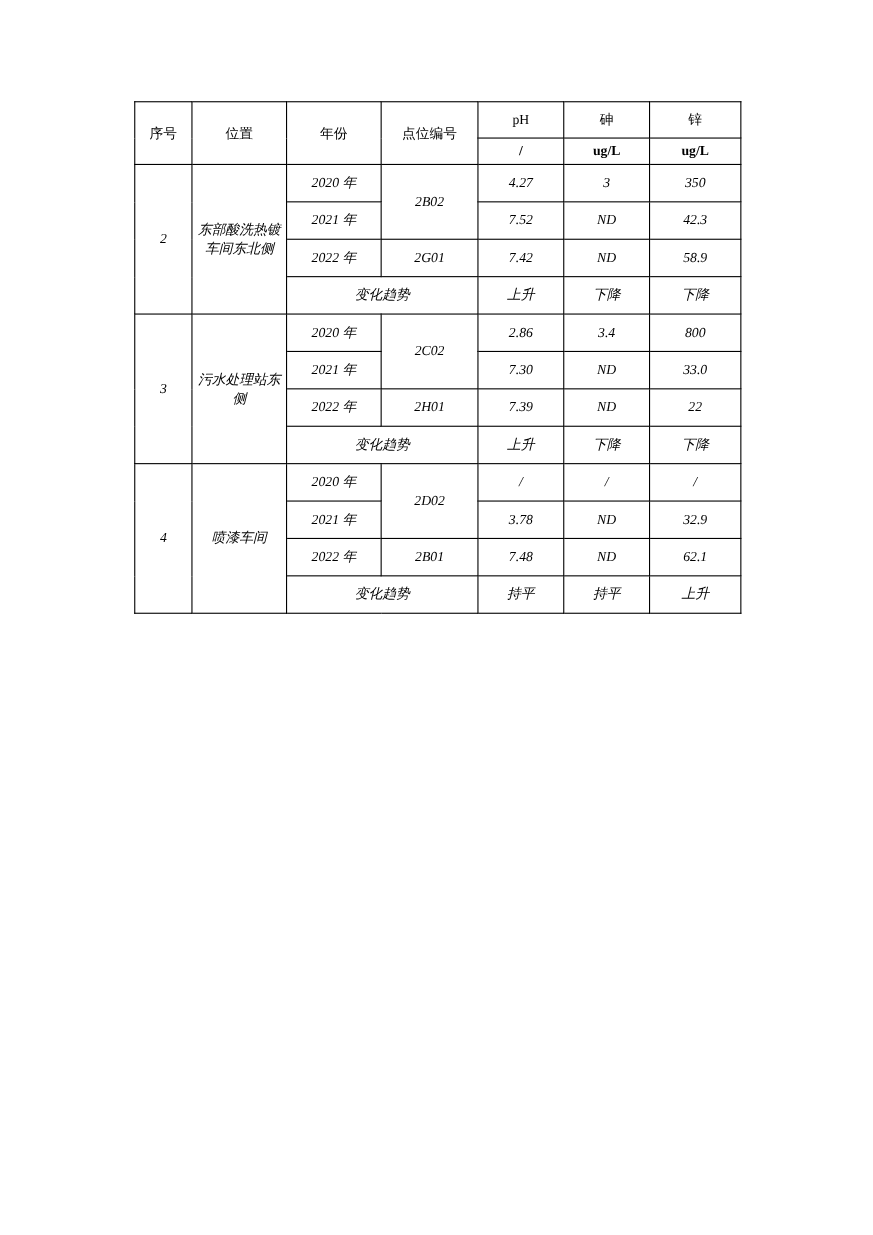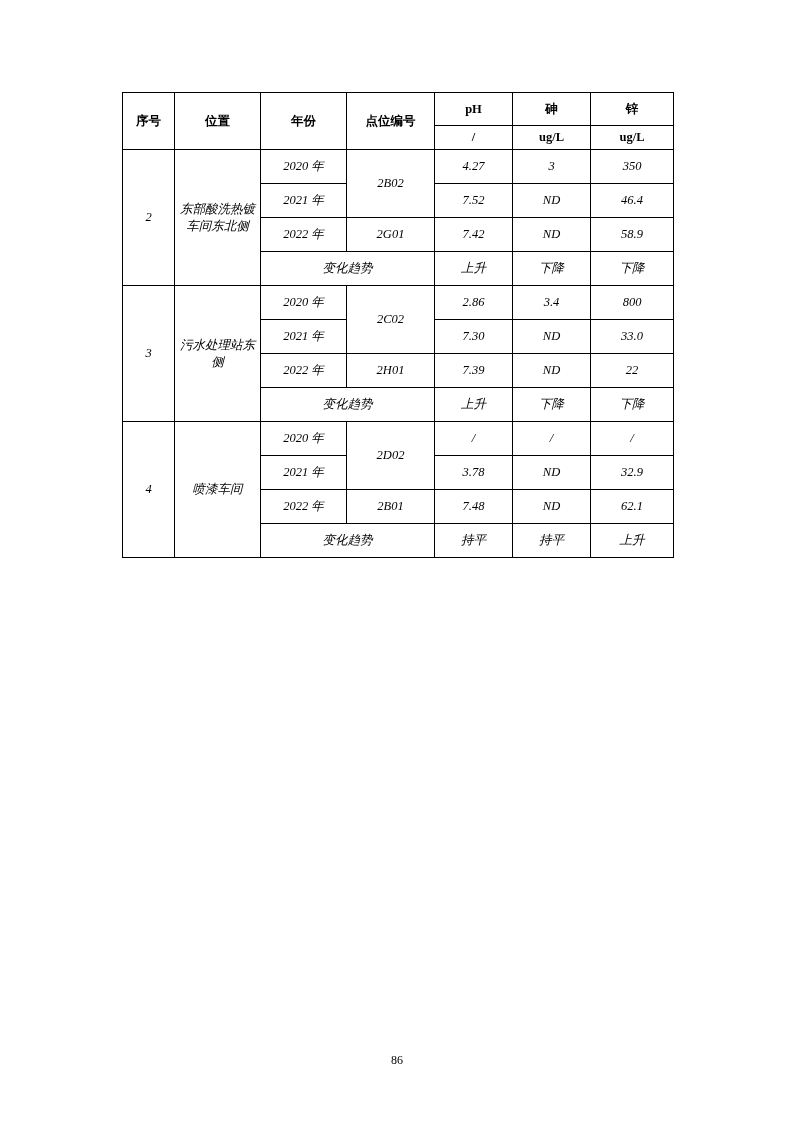--- a/index.html
+++ b/index.html
@@ -31,21 +31,21 @@
     border: 1px solid #000000;
     text-align: center;
     vertical-align: middle;
     font-size: 12.5px;
     color: #000000;
     padding: 2px 2px;
     line-height: 1.35;
     font-family: "Liberation Serif", serif;
   }
   .hdr-main td {
-    font-weight: bold;
+    font-weight: normal;
     height: 28px;
   }
   .hdr-unit td {
     font-weight: bold;
     height: 19px;
     font-size: 11.5px;
   }
   .row-normal td {
     height: 29px;
     font-style: italic;
@@ -118,21 +118,21 @@
           <td>2020 年</td>
           <td rowspan="2">2B02</td>
           <td class="num-cell">4.27</td>
           <td class="num-cell">3</td>
           <td class="num-cell">350</td>
         </tr>
         <tr class="row-normal">
           <td>2021 年</td>
           <td class="num-cell">7.52</td>
           <td class="num-cell">ND</td>
-          <td class="num-cell">46.4</td>
+          <td class="num-cell">42.3</td>
         </tr>
         <tr class="row-normal">
           <td>2022 年</td>
           <td>2G01</td>
           <td class="num-cell">7.42</td>
           <td class="num-cell">ND</td>
           <td class="num-cell">58.9</td>
         </tr>
         <tr class="row-normal">
           <td colspan="2" class="trend-label">变化趋势</td>
@@ -195,15 +195,14 @@
         <tr class="row-normal">
           <td colspan="2" class="trend-label">变化趋势</td>
           <td class="num-cell">持平</td>
           <td class="num-cell">持平</td>
           <td class="num-cell">上升</td>
         </tr>
       </tbody>
     </table>
   </div>
 
-  <div class="page-number">86</div>
 
 </div>
 
 </body></html>

